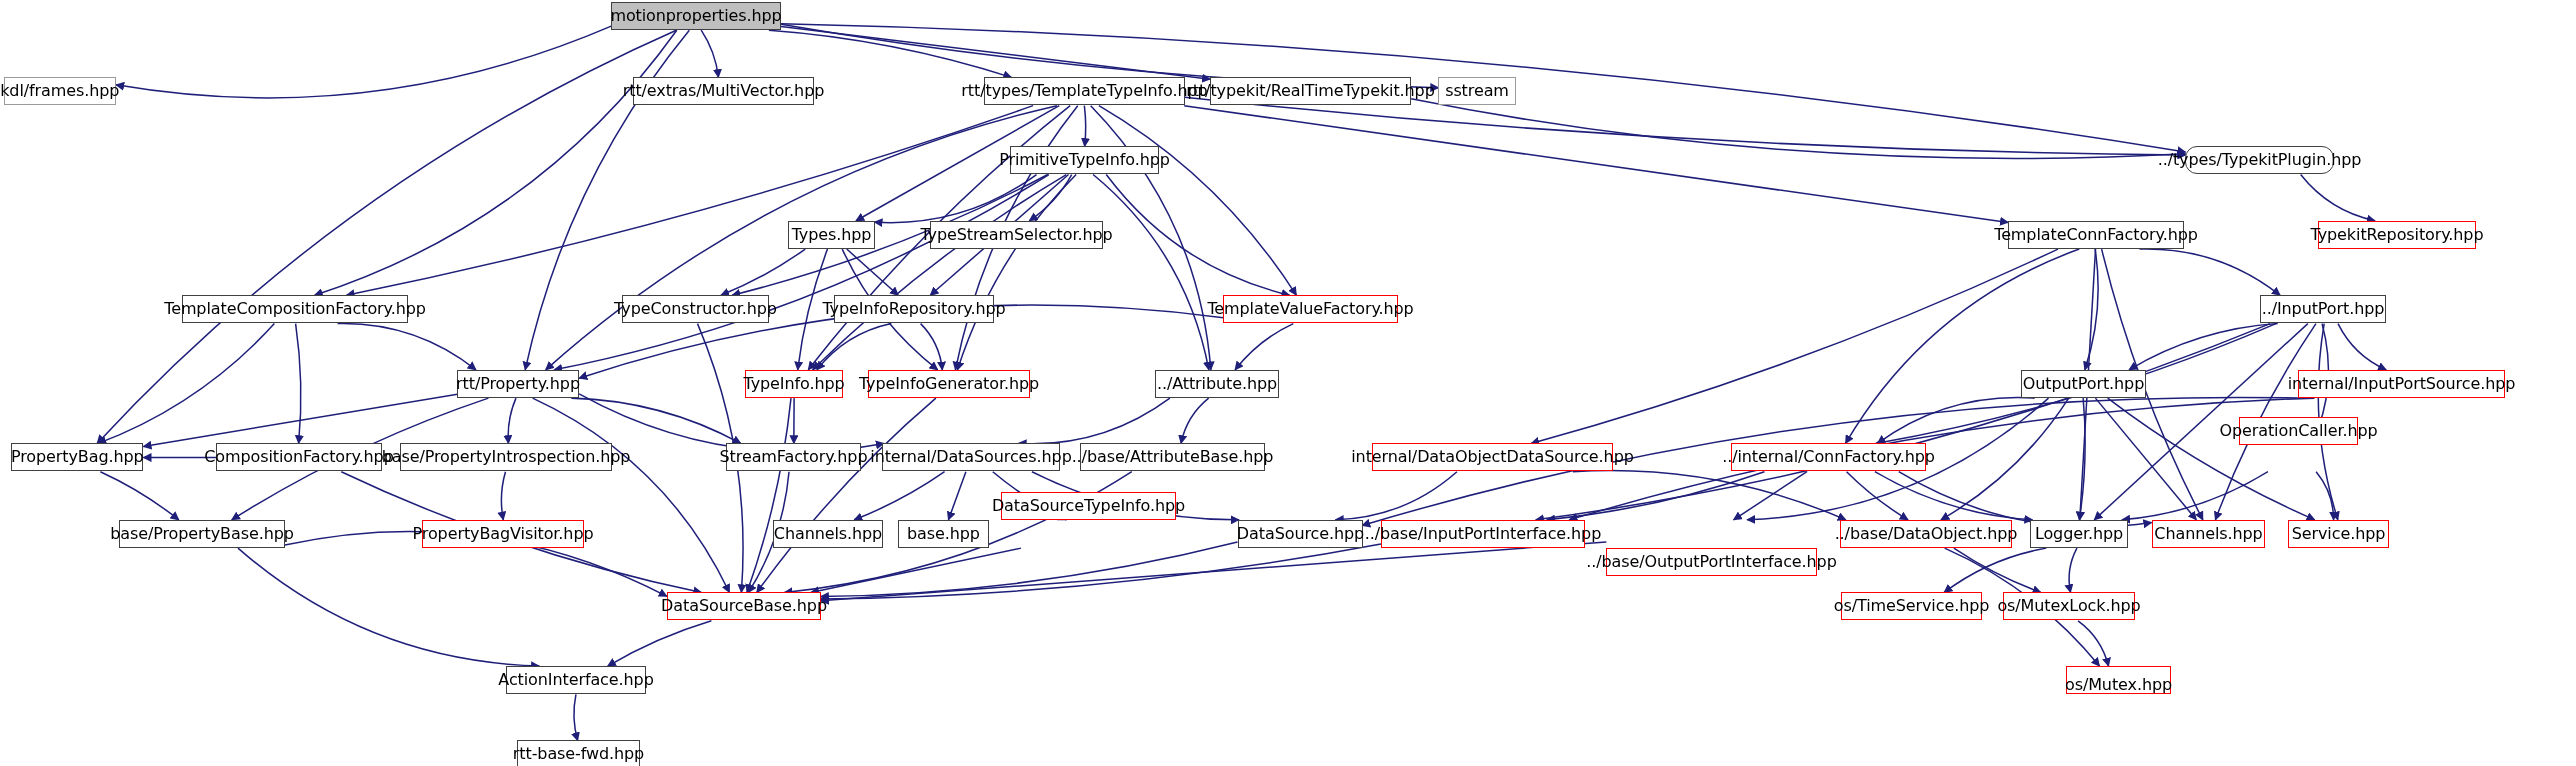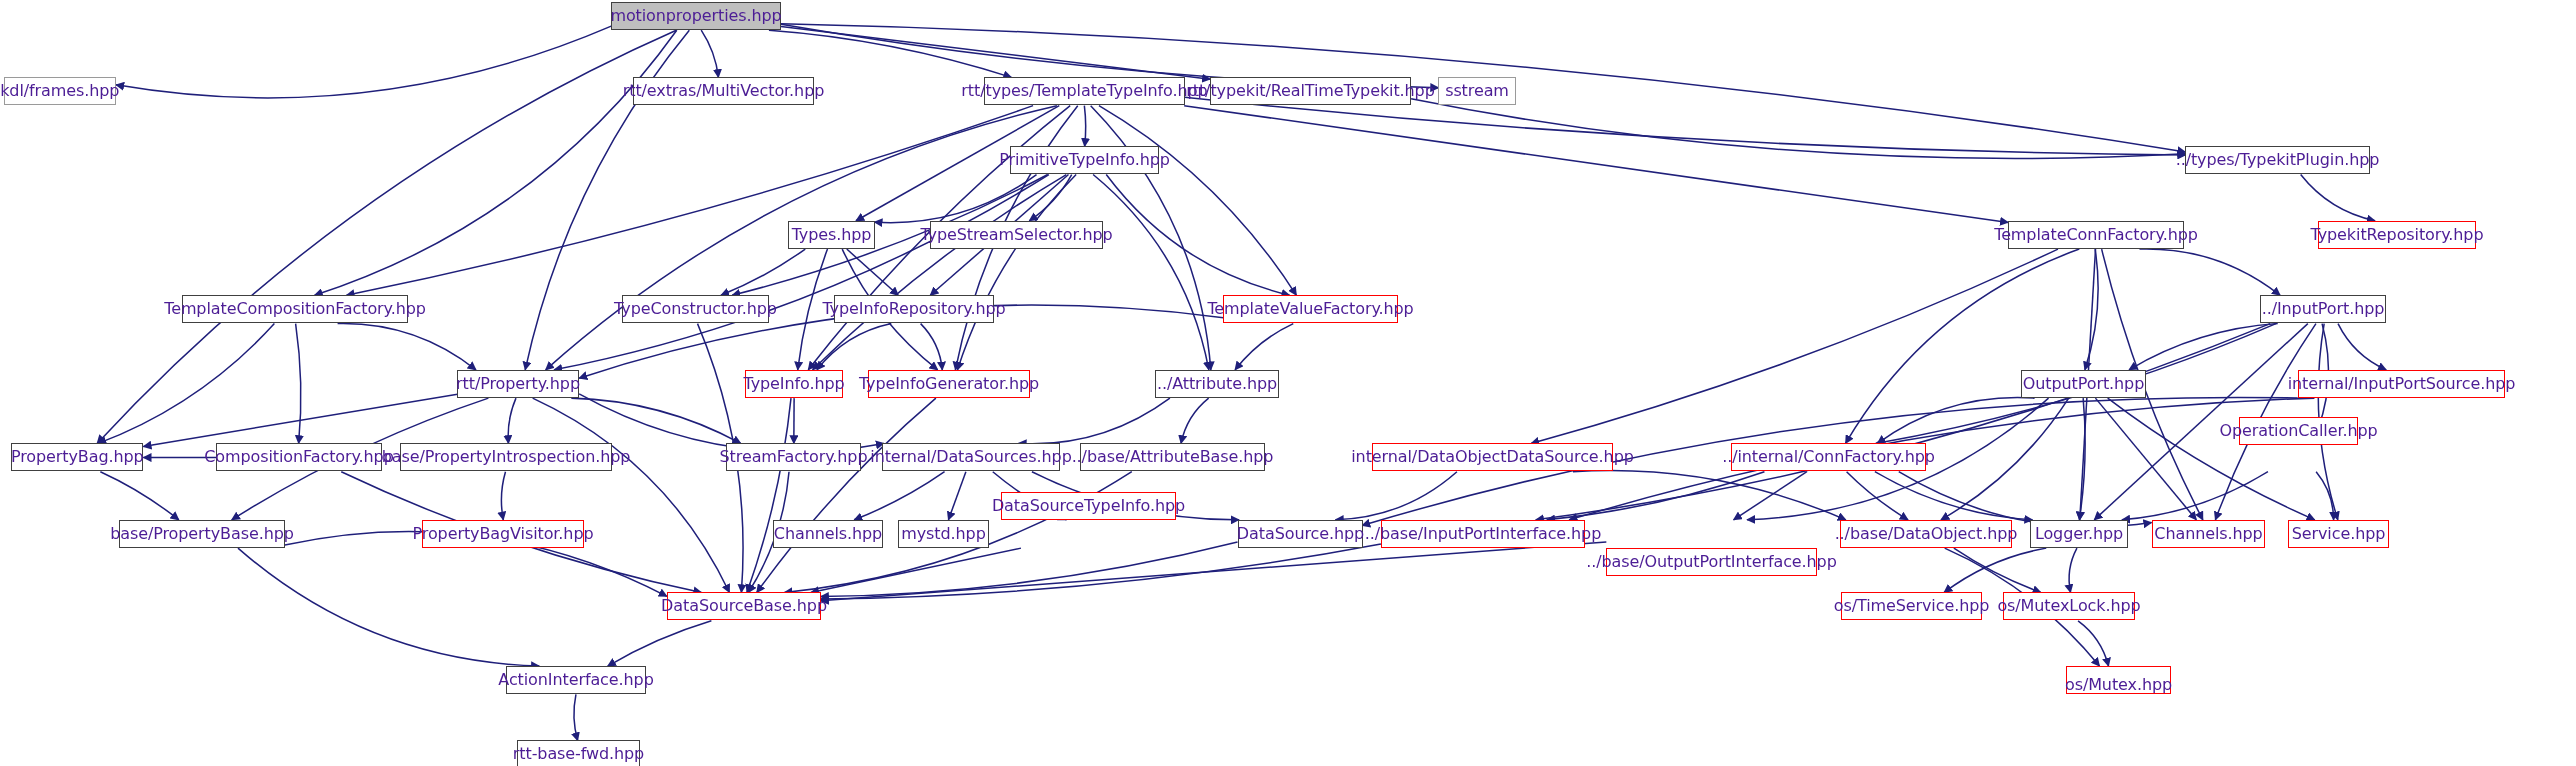--- a/index.html
+++ b/index.html
@@ -14,21 +14,21 @@
   }
   #edge-layer{position:absolute;left:0;top:0;width:2576px;height:767px;}
   .node{
     position:absolute;
     box-sizing:border-box;
     display:flex;
     align-items:center;
     justify-content:center;
     background:#ffffff;
     border:0.9px solid #404040;
-    color:#4c1d95;
+    color:#000000;
     font-size:16px;
     line-height:1;
     white-space:nowrap;
     padding:0 6.6px;
     height:28px;
     letter-spacing:-0.1px;
   }
   .node.red{border:1.9px solid #ff0000;}
   .node.root{background:#bfbfbf;border:0.9px solid #404040;}
   .node.plain{border:0.9px solid #9a9a9a;}
@@ -165,21 +165,21 @@
       </div>
       <div class="node" style="left: 984px; top: 77px; width: 201px;">
         <span>rtt/types/TemplateTypeInfo.hpp</span>
       </div>
       <div class="node" style="left: 1210px; top: 77px; width: 201px; text-align: center;">
         <span>rtt/typekit/RealTimeTypekit.hpp</span>
       </div>
       <div class="node plain" style="left: 1438px; top: 77px; width: 78px;">
         <span>sstream</span>
       </div>
-      <div class="node" style="left: 2185px; top: 146px; width: 185px;">
+      <div class="node" style="left: 2185px; top: 146px; width: 149px; border-radius: 12px;">
         <span>../types/TypekitPlugin.hpp</span>
       </div>
       <div class="node" style="left: 1010px; top: 146px; width: 149px;">
         <span>PrimitiveTypeInfo.hpp</span>
       </div>
       <div class="node" style="left: 2008px; top: 221px; width: 176px;">
         <span>TemplateConnFactory.hpp</span>
       </div>
       <div class="node red" style="left: 2318px; top: 221px; width: 158px;">
         <span>TypekitRepository.hpp</span>
@@ -253,21 +253,21 @@
       <div class="node" style="left: 119px; top: 520px; width: 166px;">
         <span>base/PropertyBase.hpp</span>
       </div>
       <div class="node red" style="left: 422px; top: 520px; width: 162px;">
         <span>PropertyBagVisitor.hpp</span>
       </div>
       <div class="node" style="left: 773px; top: 520px; width: 110px;">
         <span>Channels.hpp</span>
       </div>
       <div class="node" style="left: 898px; top: 520px; width: 91px;">
-        <span>mystd.hpp</span>
+        <span>base.hpp</span>
       </div>
       <div class="node red" style="left: 1001px; top: 492px; width: 175px;">
         <span>DataSourceTypeInfo.hpp</span>
       </div>
       <div class="node" style="left: 1238px; top: 520px; width: 125px;">
         <span>DataSource.hpp</span>
       </div>
       <div class="node red" style="left: 1381px; top: 520px; width: 204px;">
         <span>../base/InputPortInterface.hpp</span>
       </div>

